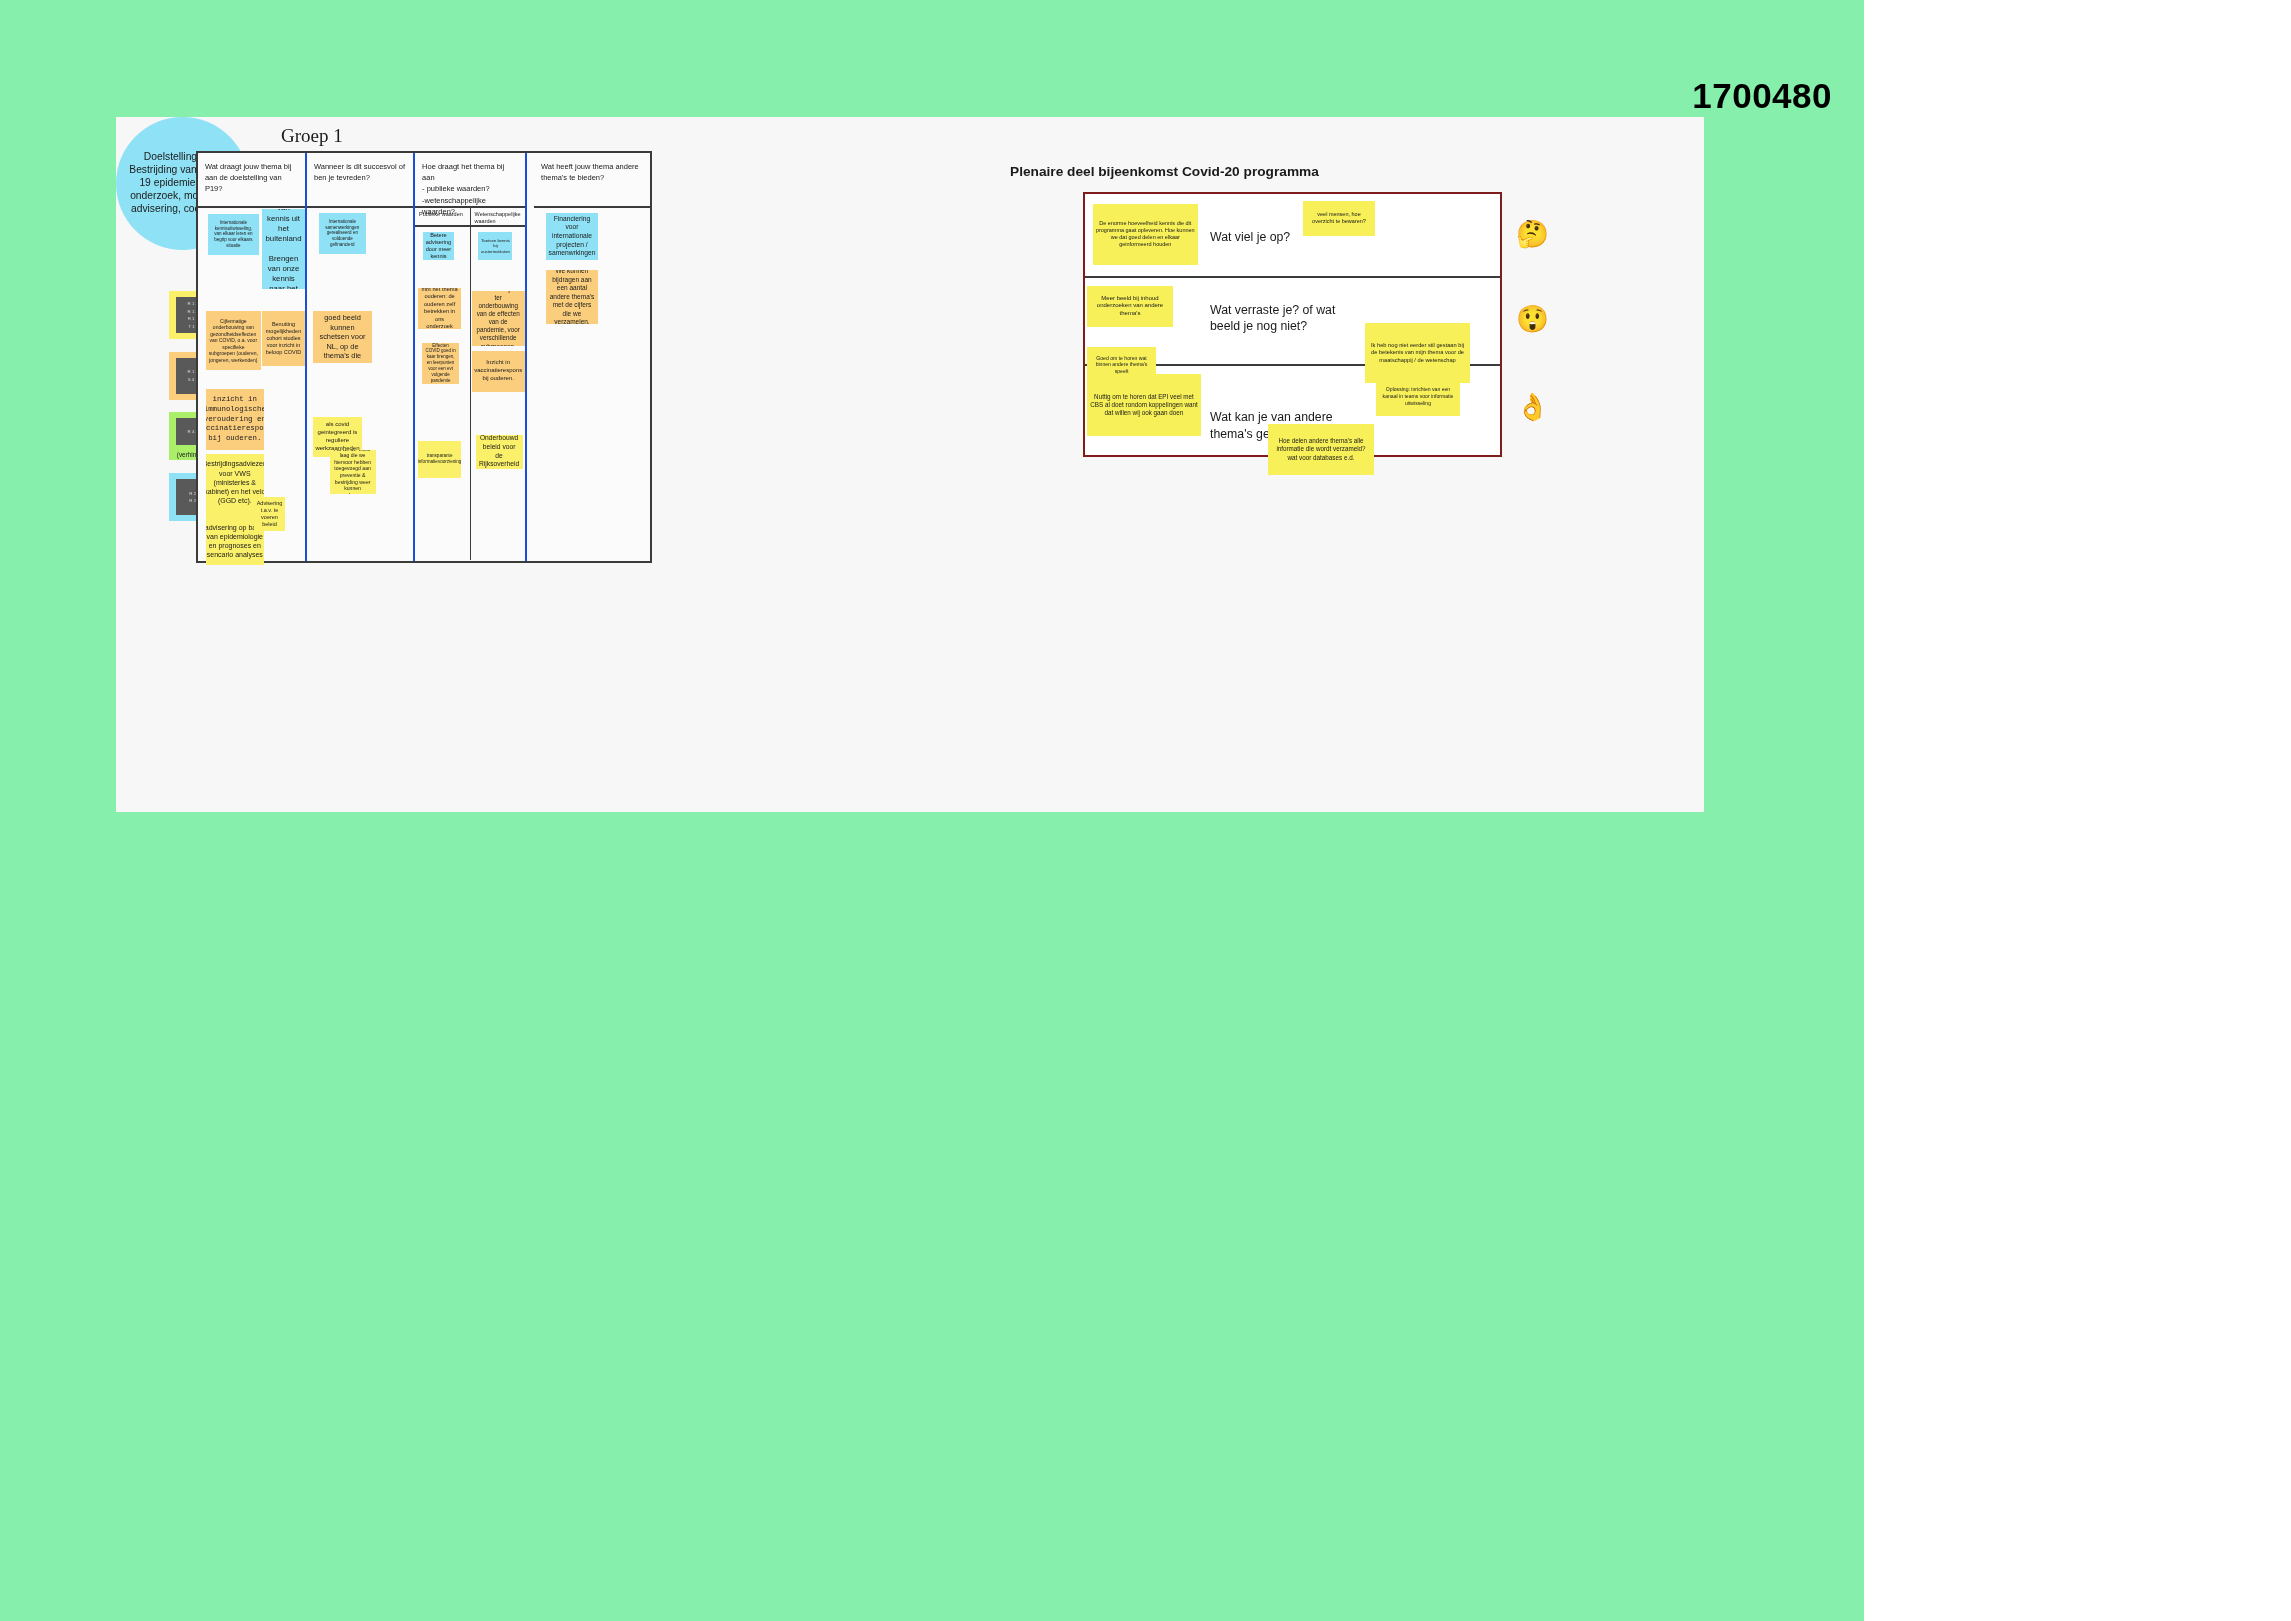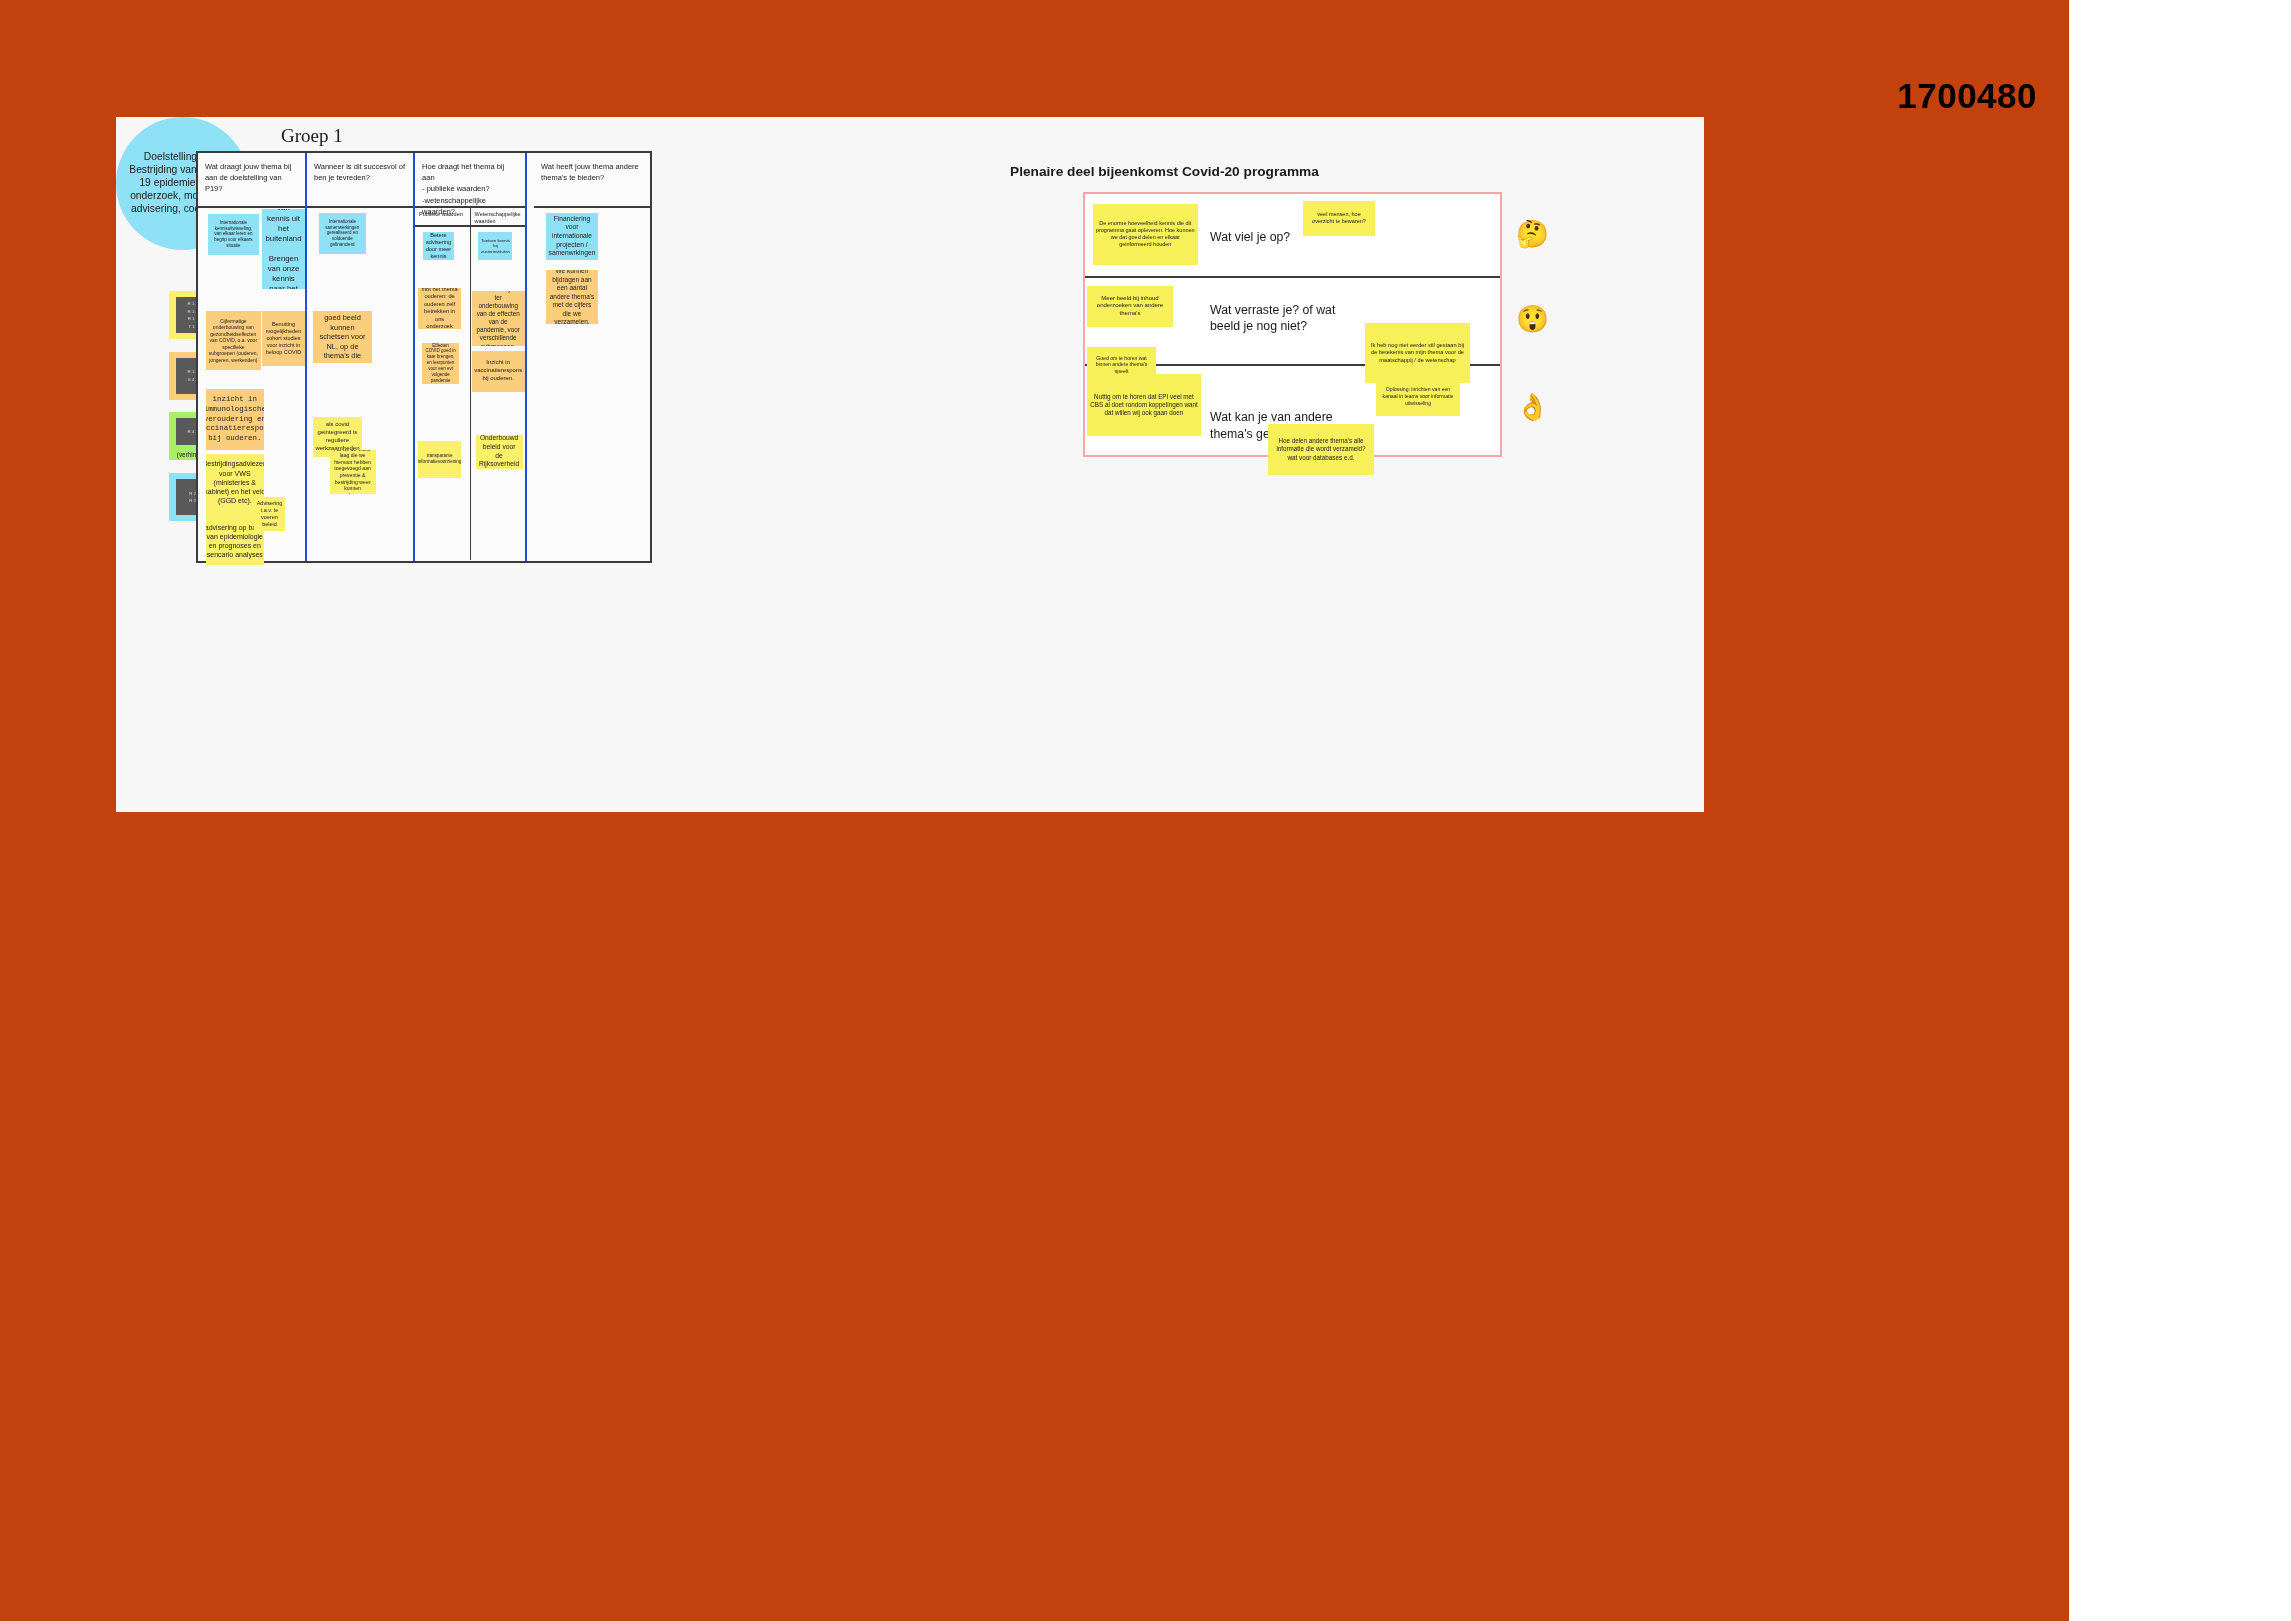--- a/index.html
+++ b/index.html
@@ -3,21 +3,21 @@
 <meta charset="utf-8">
 <style>
   * { box-sizing: border-box; }
   html, body {
     margin: 0; padding: 0;
     width: 2292px; height: 1621px;
     background: #ffffff;
     font-family: "Liberation Sans", sans-serif;
     overflow: hidden;
   }
-  #page { position: relative; width: 2069px; height: 1621px; background:#c2410c; }
+  #page { position: relative; width: 1864px; height: 1621px; background:#86efac; }
 
   
   .doc-id {
     position: absolute; right: 32px; top: 76px;
     font-size: 35px; font-weight: 700; color: #000;
     letter-spacing: 0.5px;
   }
 
   
   .canvas {
@@ -100,21 +100,21 @@
   }
 
   
   .plen-title {
     position: absolute; left: 1010px; top: 164px;
     font-size: 13.7px; font-weight: 700; color: #1a1a1a;
   }
   .plen-box {
     position: absolute; left: 1083px; top: 192px;
     width: 419px; height: 265px;
-    border: 2px solid #fca5a5; background: #fff;
+    border: 2px solid #7f1d1d; background: #fff;
   }
   .plen-row { position: relative; border-bottom: 2px solid #3b3b3b; }
   .plen-row:last-child { border-bottom: none; }
   .plen-q {
     position: absolute; font-size: 12.3px; color: #1a1a1a; line-height: 1.35;
   }
   .emoji {
     position: absolute; font-size: 26.5px; line-height: 1;
   }
 </style>

